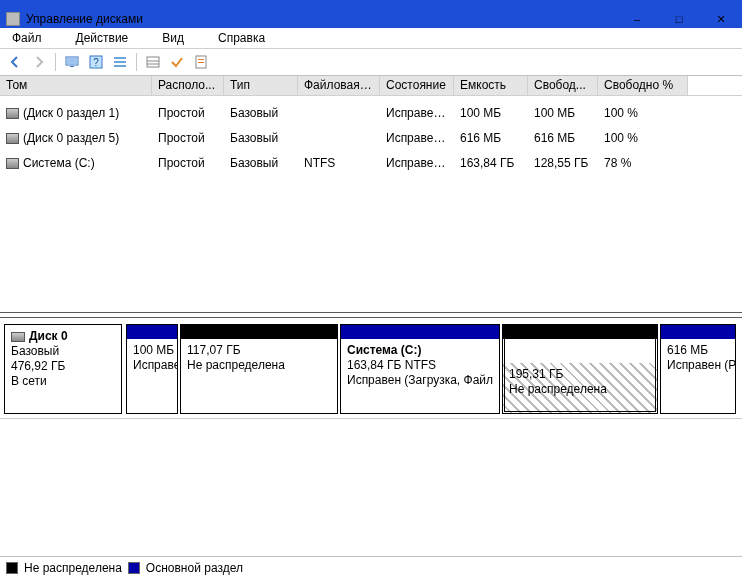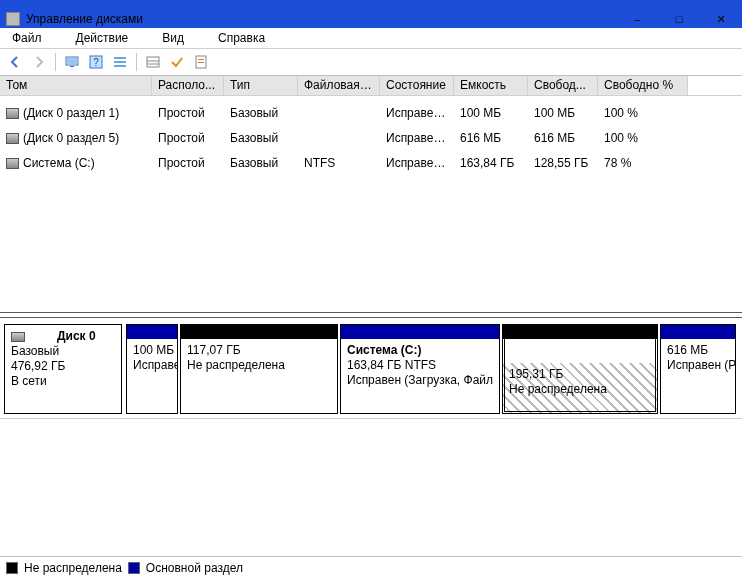--- a/index.html
+++ b/index.html
@@ -143,21 +143,21 @@
     line-height: 1.25;
   }
   .disk-summary .disk-icon {
     width: 14px; height: 10px;
     background: linear-gradient(#ccc,#888);
     border: 1px solid #555;
     display: inline-block;
     vertical-align: middle;
     margin-right: 4px;
   }
-  .disk-summary .dname { font-weight: bold; margin-left: 28px; }
+  .disk-summary .dname { font-weight: bold; }
   .partitions {
     display: flex;
     flex: 1;
     gap: 0;
   }
   .partition {
     border: 1px solid #000;
     display: flex;
     flex-direction: column;
     overflow: hidden;

